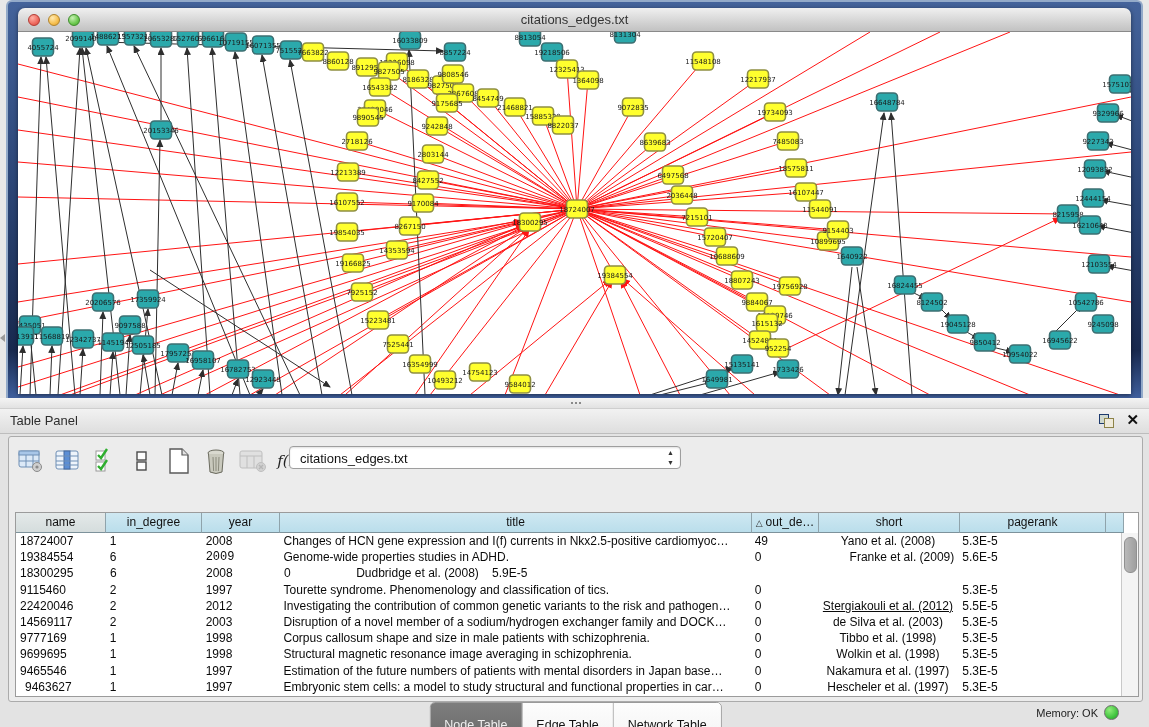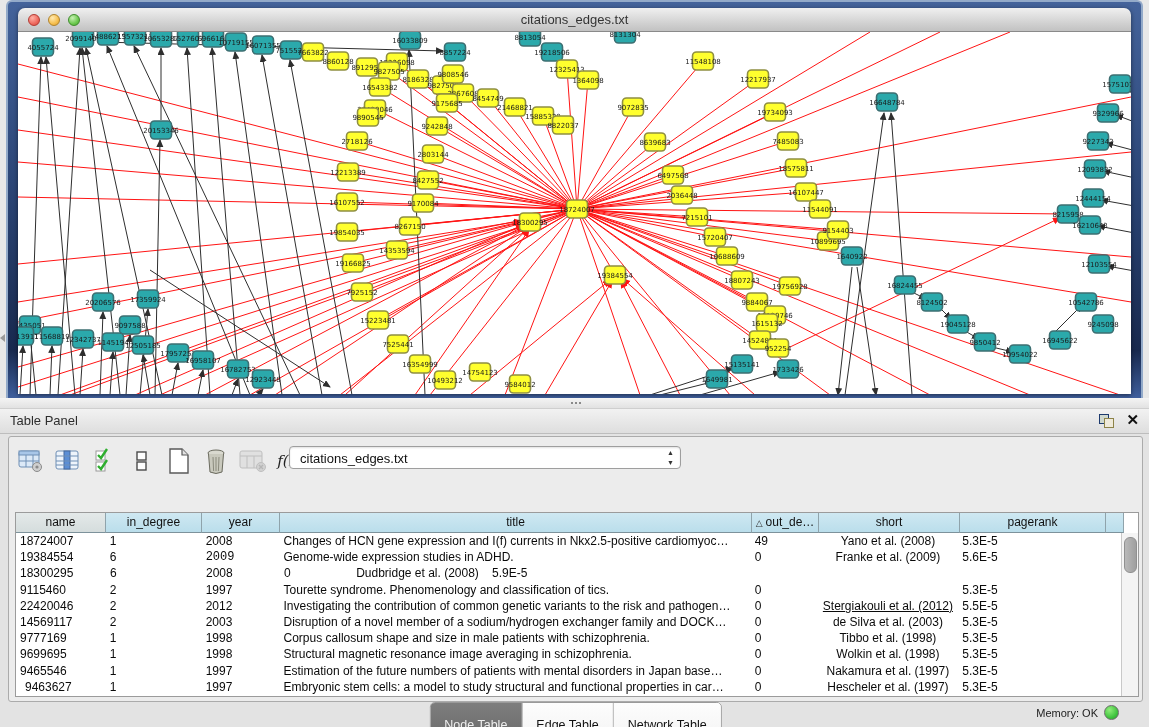--- a/index.html
+++ b/index.html
@@ -577,23 +577,23 @@
             <div class="td" style="width: 472px; text-align: left;">Changes of HCN gene expression and I(f) currents in Nkx2.5-positive cardiomyoc…</div>
             <div class="td" style="width: 67px; text-align: left;">49</div>
             <div class="td" style="width: 141px; text-align: center;">Yano et al. (2008)</div>
             <div class="td" style="width: 146px; text-align: left;">5.3E-5</div>
             <div class="td" style="width: 18px; text-align: left;"></div>
           </div>
           <div class="tr">
             <div class="td" style="width: 90px; text-align: left;">19384554</div>
             <div class="td" style="width: 96px; text-align: left;">6</div>
             <div class="td" style="width: 78px; text-align: left; font-family: Liberation Mono, monospace;">2009</div>
-            <div class="td" style="width: 472px; text-align: left;">Genome-wide expression studies in ADHD.</div>
-            <div class="td" style="width: 67px; text-align: left;">0</div>
-            <div class="td" style="width: 141px; text-align: center;">Franke et al. (2009)</div>
+            <div class="td" style="width: 472px; text-align: left;">Genome-wide properties studies in ADHD.</div>
+            <div class="td" style="width: 67px; text-align: left;">0</div>
+            <div class="td" style="width: 141px; text-align: right;">Franke et al. (2009)</div>
             <div class="td" style="width: 146px; text-align: left;">5.6E-5</div>
             <div class="td" style="width: 18px; text-align: left;"></div>
           </div>
           <div class="tr">
             <div class="td" style="width: 90px; text-align: left;">18300295</div>
             <div class="td" style="width: 96px; text-align: left;">6</div>
             <div class="td" style="width: 78px; text-align: left;">2008</div>
             <div class="td" style="width: 67px; text-align: left;">0</div>
             <div class="td" style="width: 141px; text-align: center;">Dudbridge et al. (2008)</div>
             <div class="td" style="width: 146px; text-align: left;">5.9E-5</div>

